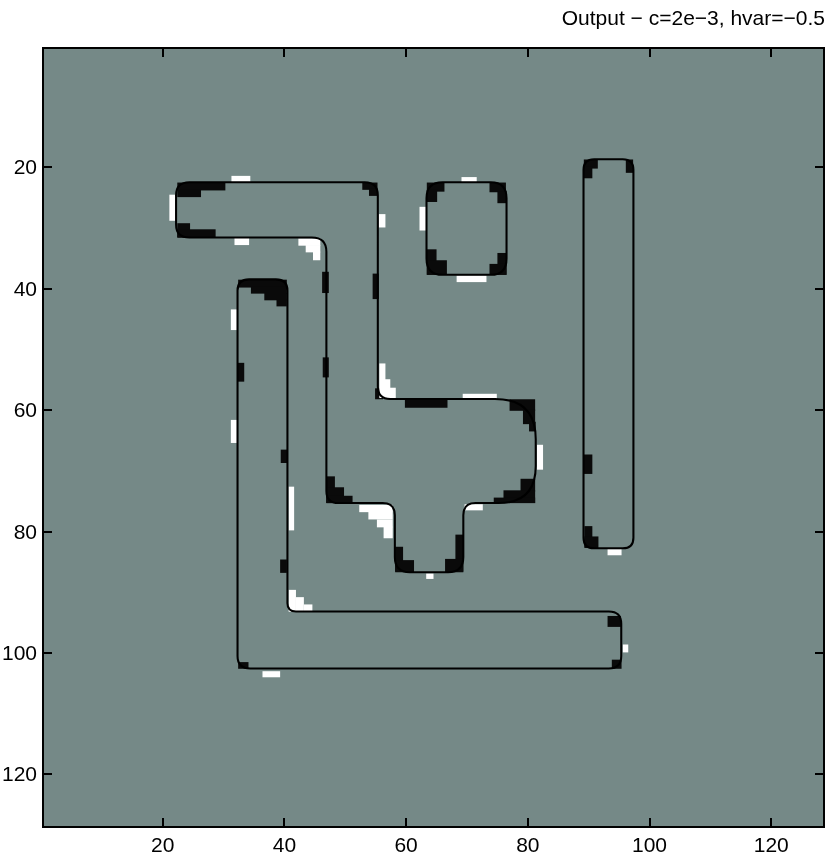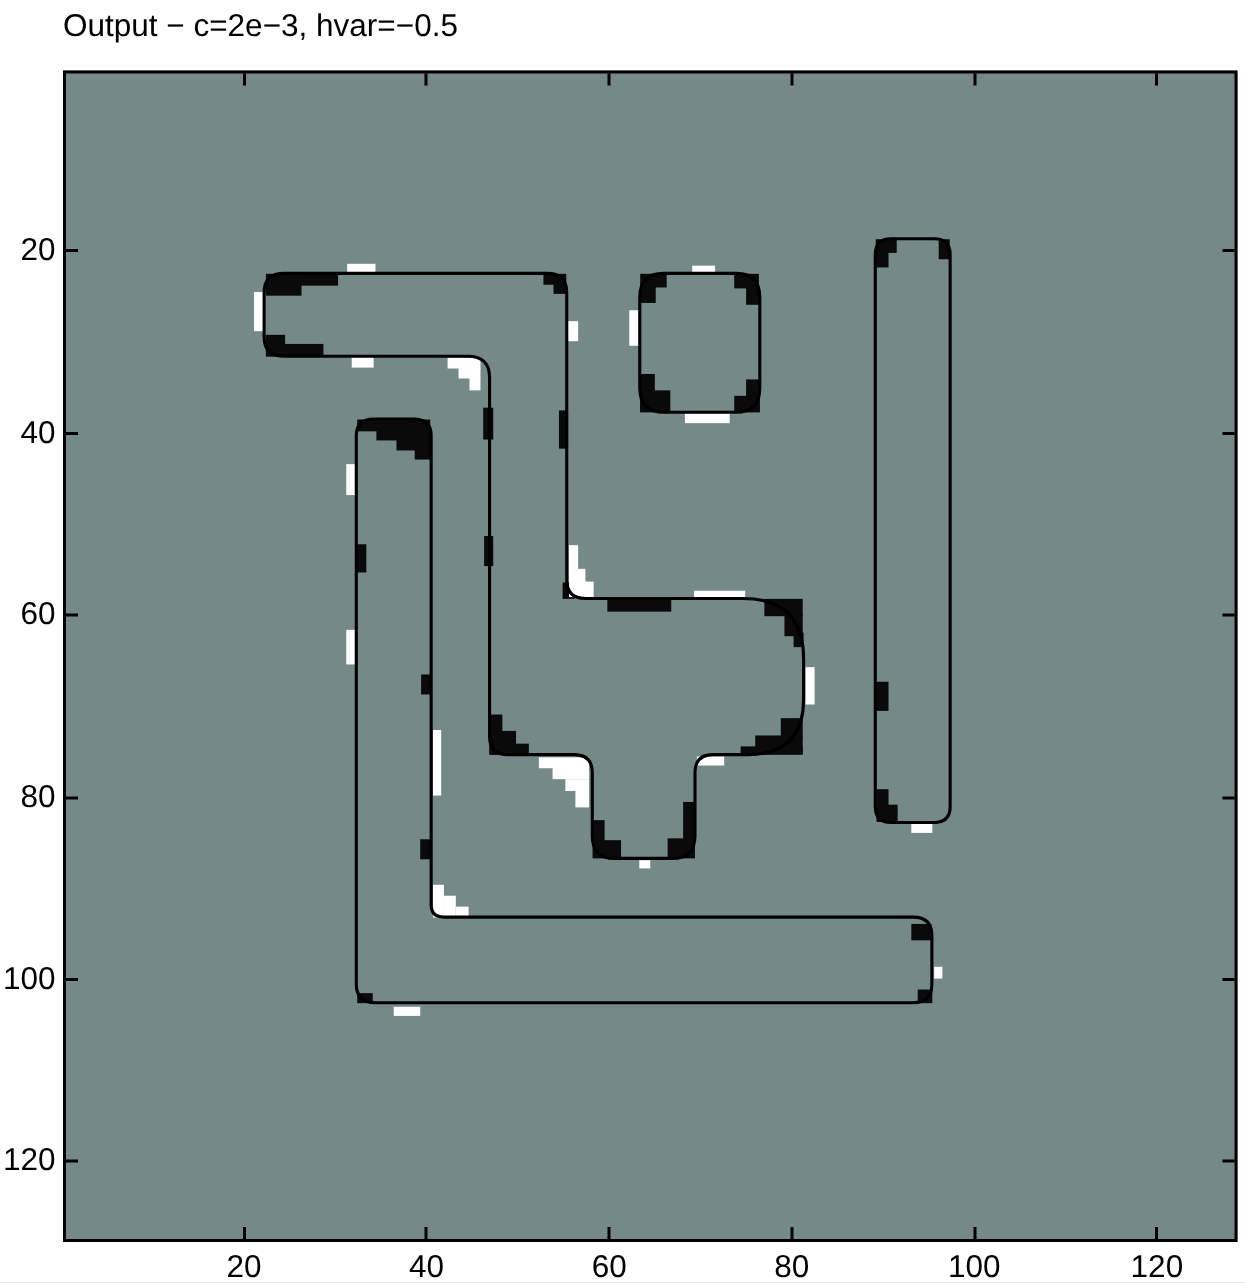--- a/index.html
+++ b/index.html
@@ -1,18 +1,18 @@
 <!DOCTYPE html>
 <html><head>
 <meta charset="utf-8">
 <style>
   html,body{margin:0;padding:0;background:#ffffff;width:830px;height:855px;overflow:hidden;}
   #figure{position:relative;width:830px;height:855px;background:#ffffff;
           font-family:"Liberation Sans","DejaVu Sans",sans-serif;color:#000;}
-  #plot-title{position:absolute;left:42px;top:5px;width:783px;text-align:left;
+  #plot-title{position:absolute;left:42px;top:5px;width:783px;text-align:right;
               font-size:21px;line-height:26px;white-space:nowrap;}
   #plot-area{position:absolute;left:42px;top:47px;width:779px;height:777px;
              border:2px solid #000;box-sizing:content-box;}
   #plot-svg{position:absolute;left:0;top:0;width:100%;height:100%;display:block;}
   .tick{position:absolute;background:#000;}
   .x-label{position:absolute;width:60px;margin-left:-30px;text-align:center;
            font-size:21px;line-height:22px;}
   .y-label{position:absolute;left:0;width:37px;text-align:right;
            font-size:21px;line-height:22px;}
 </style>

